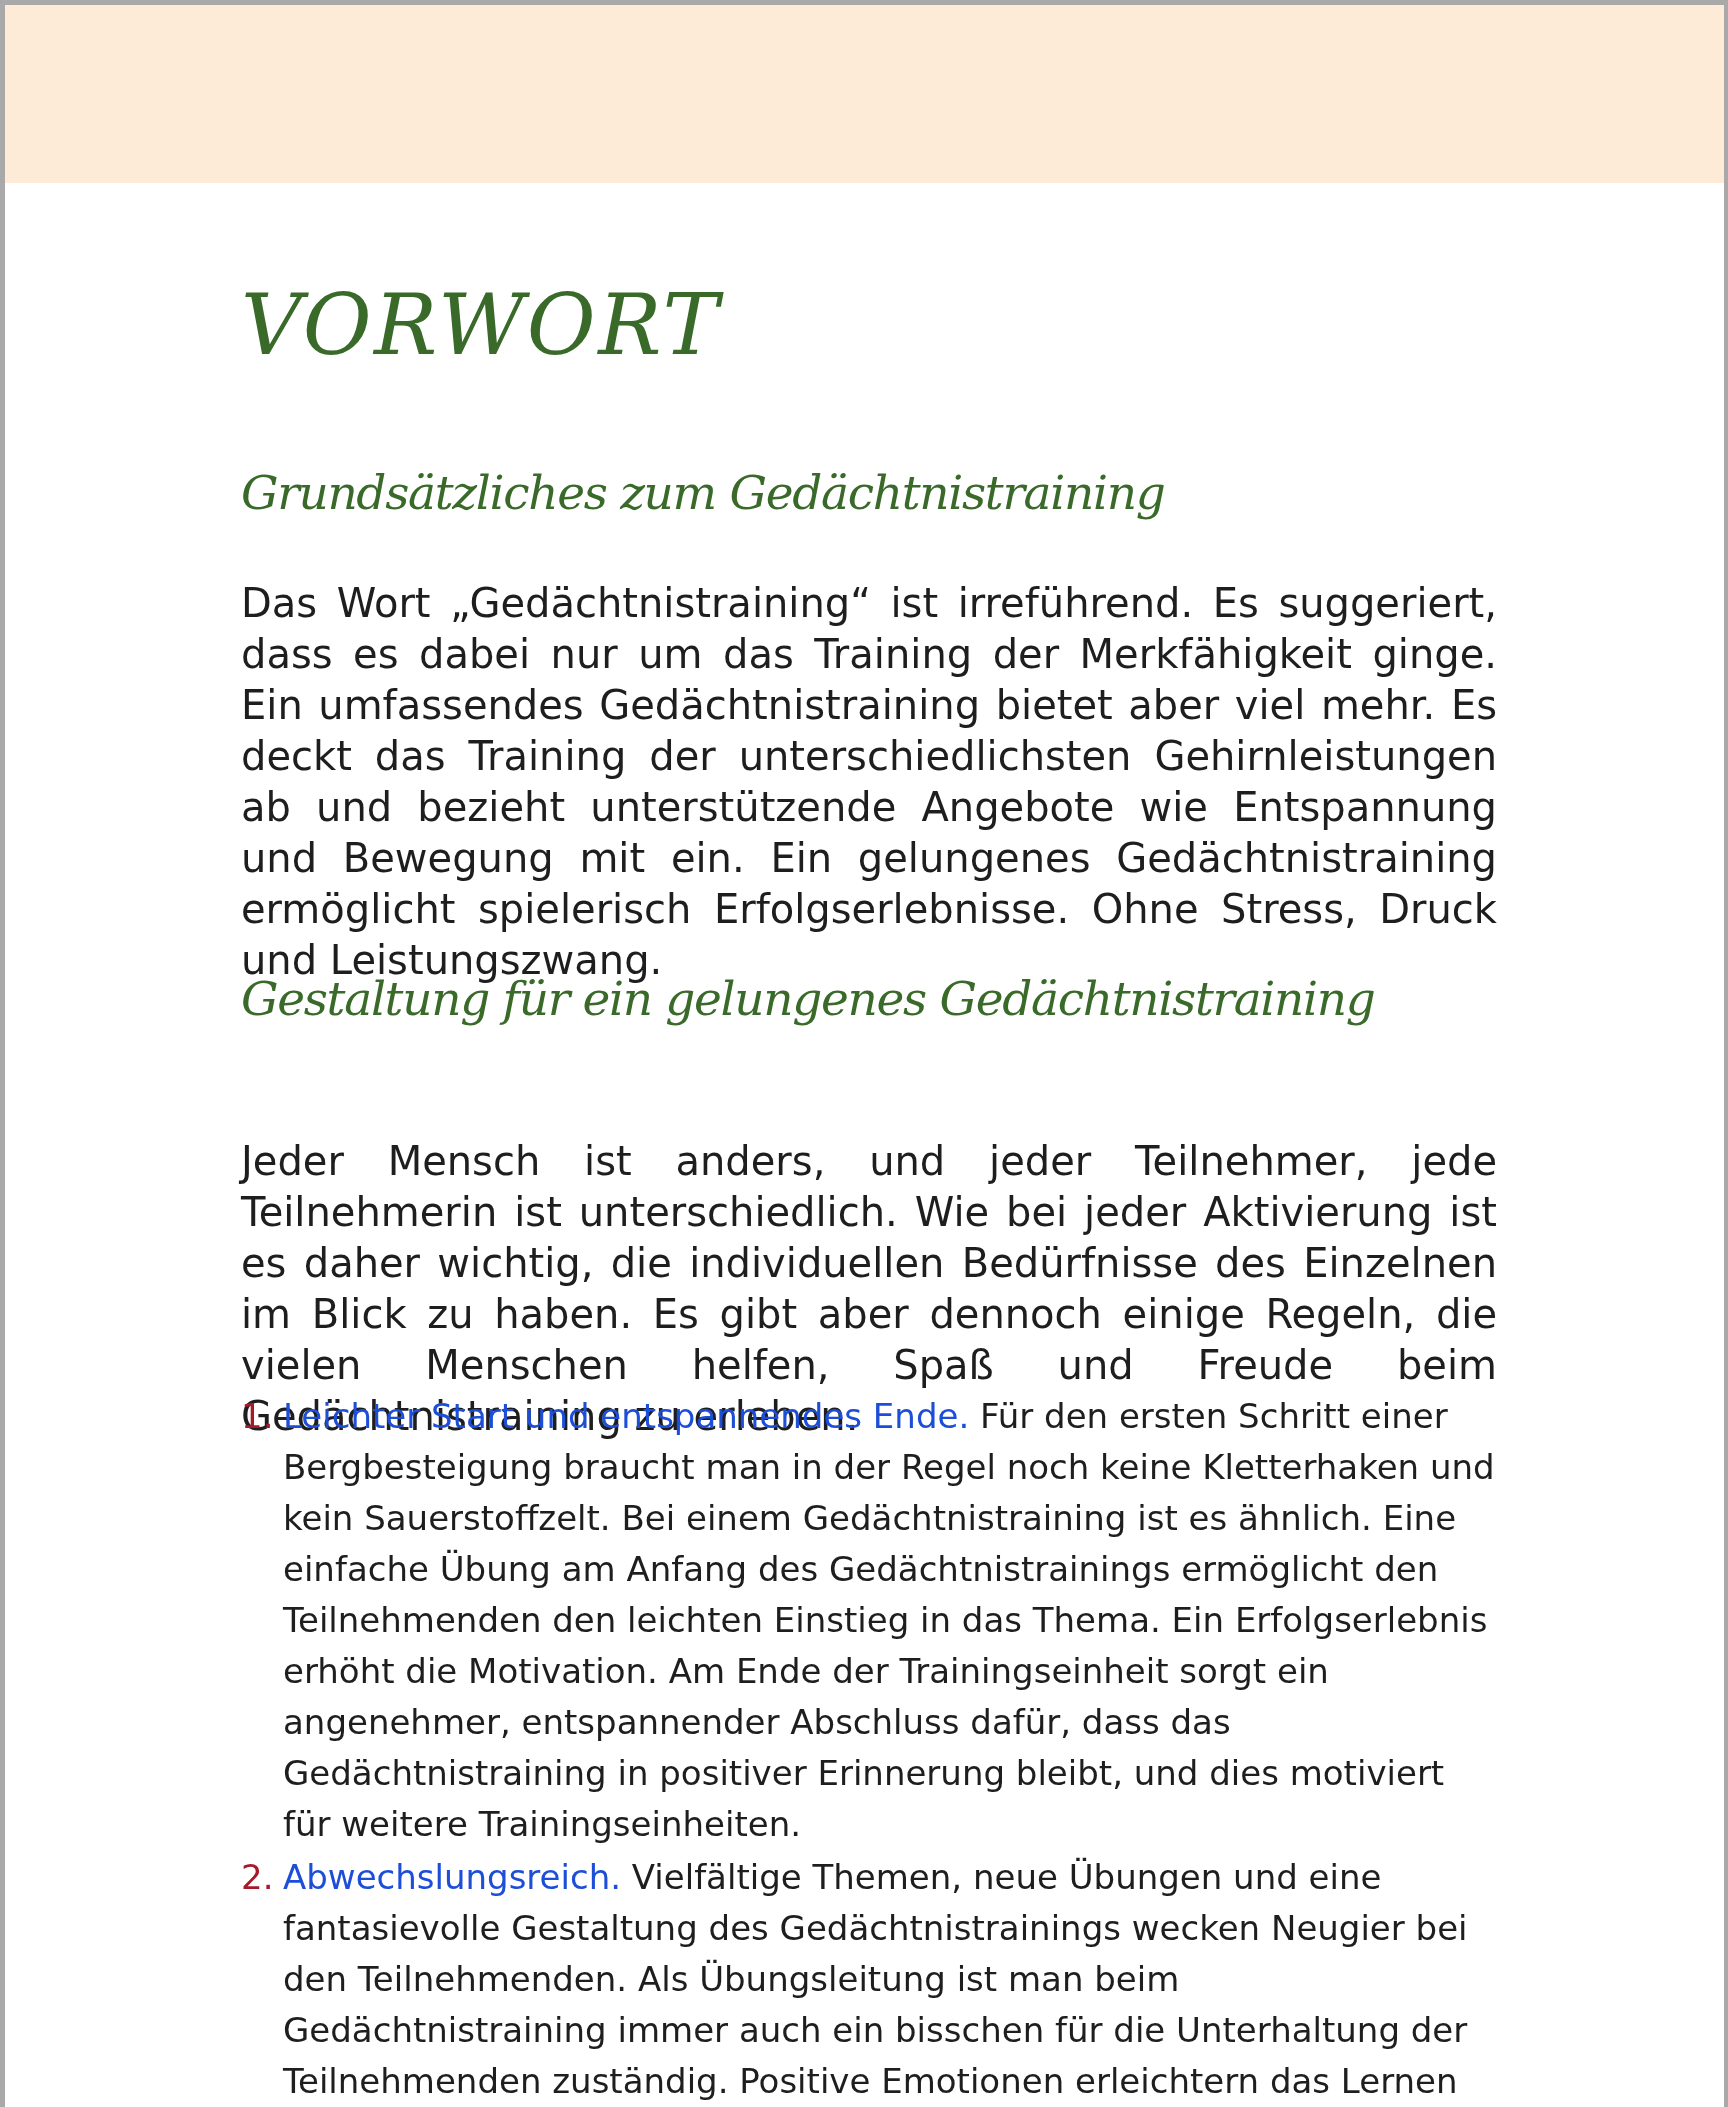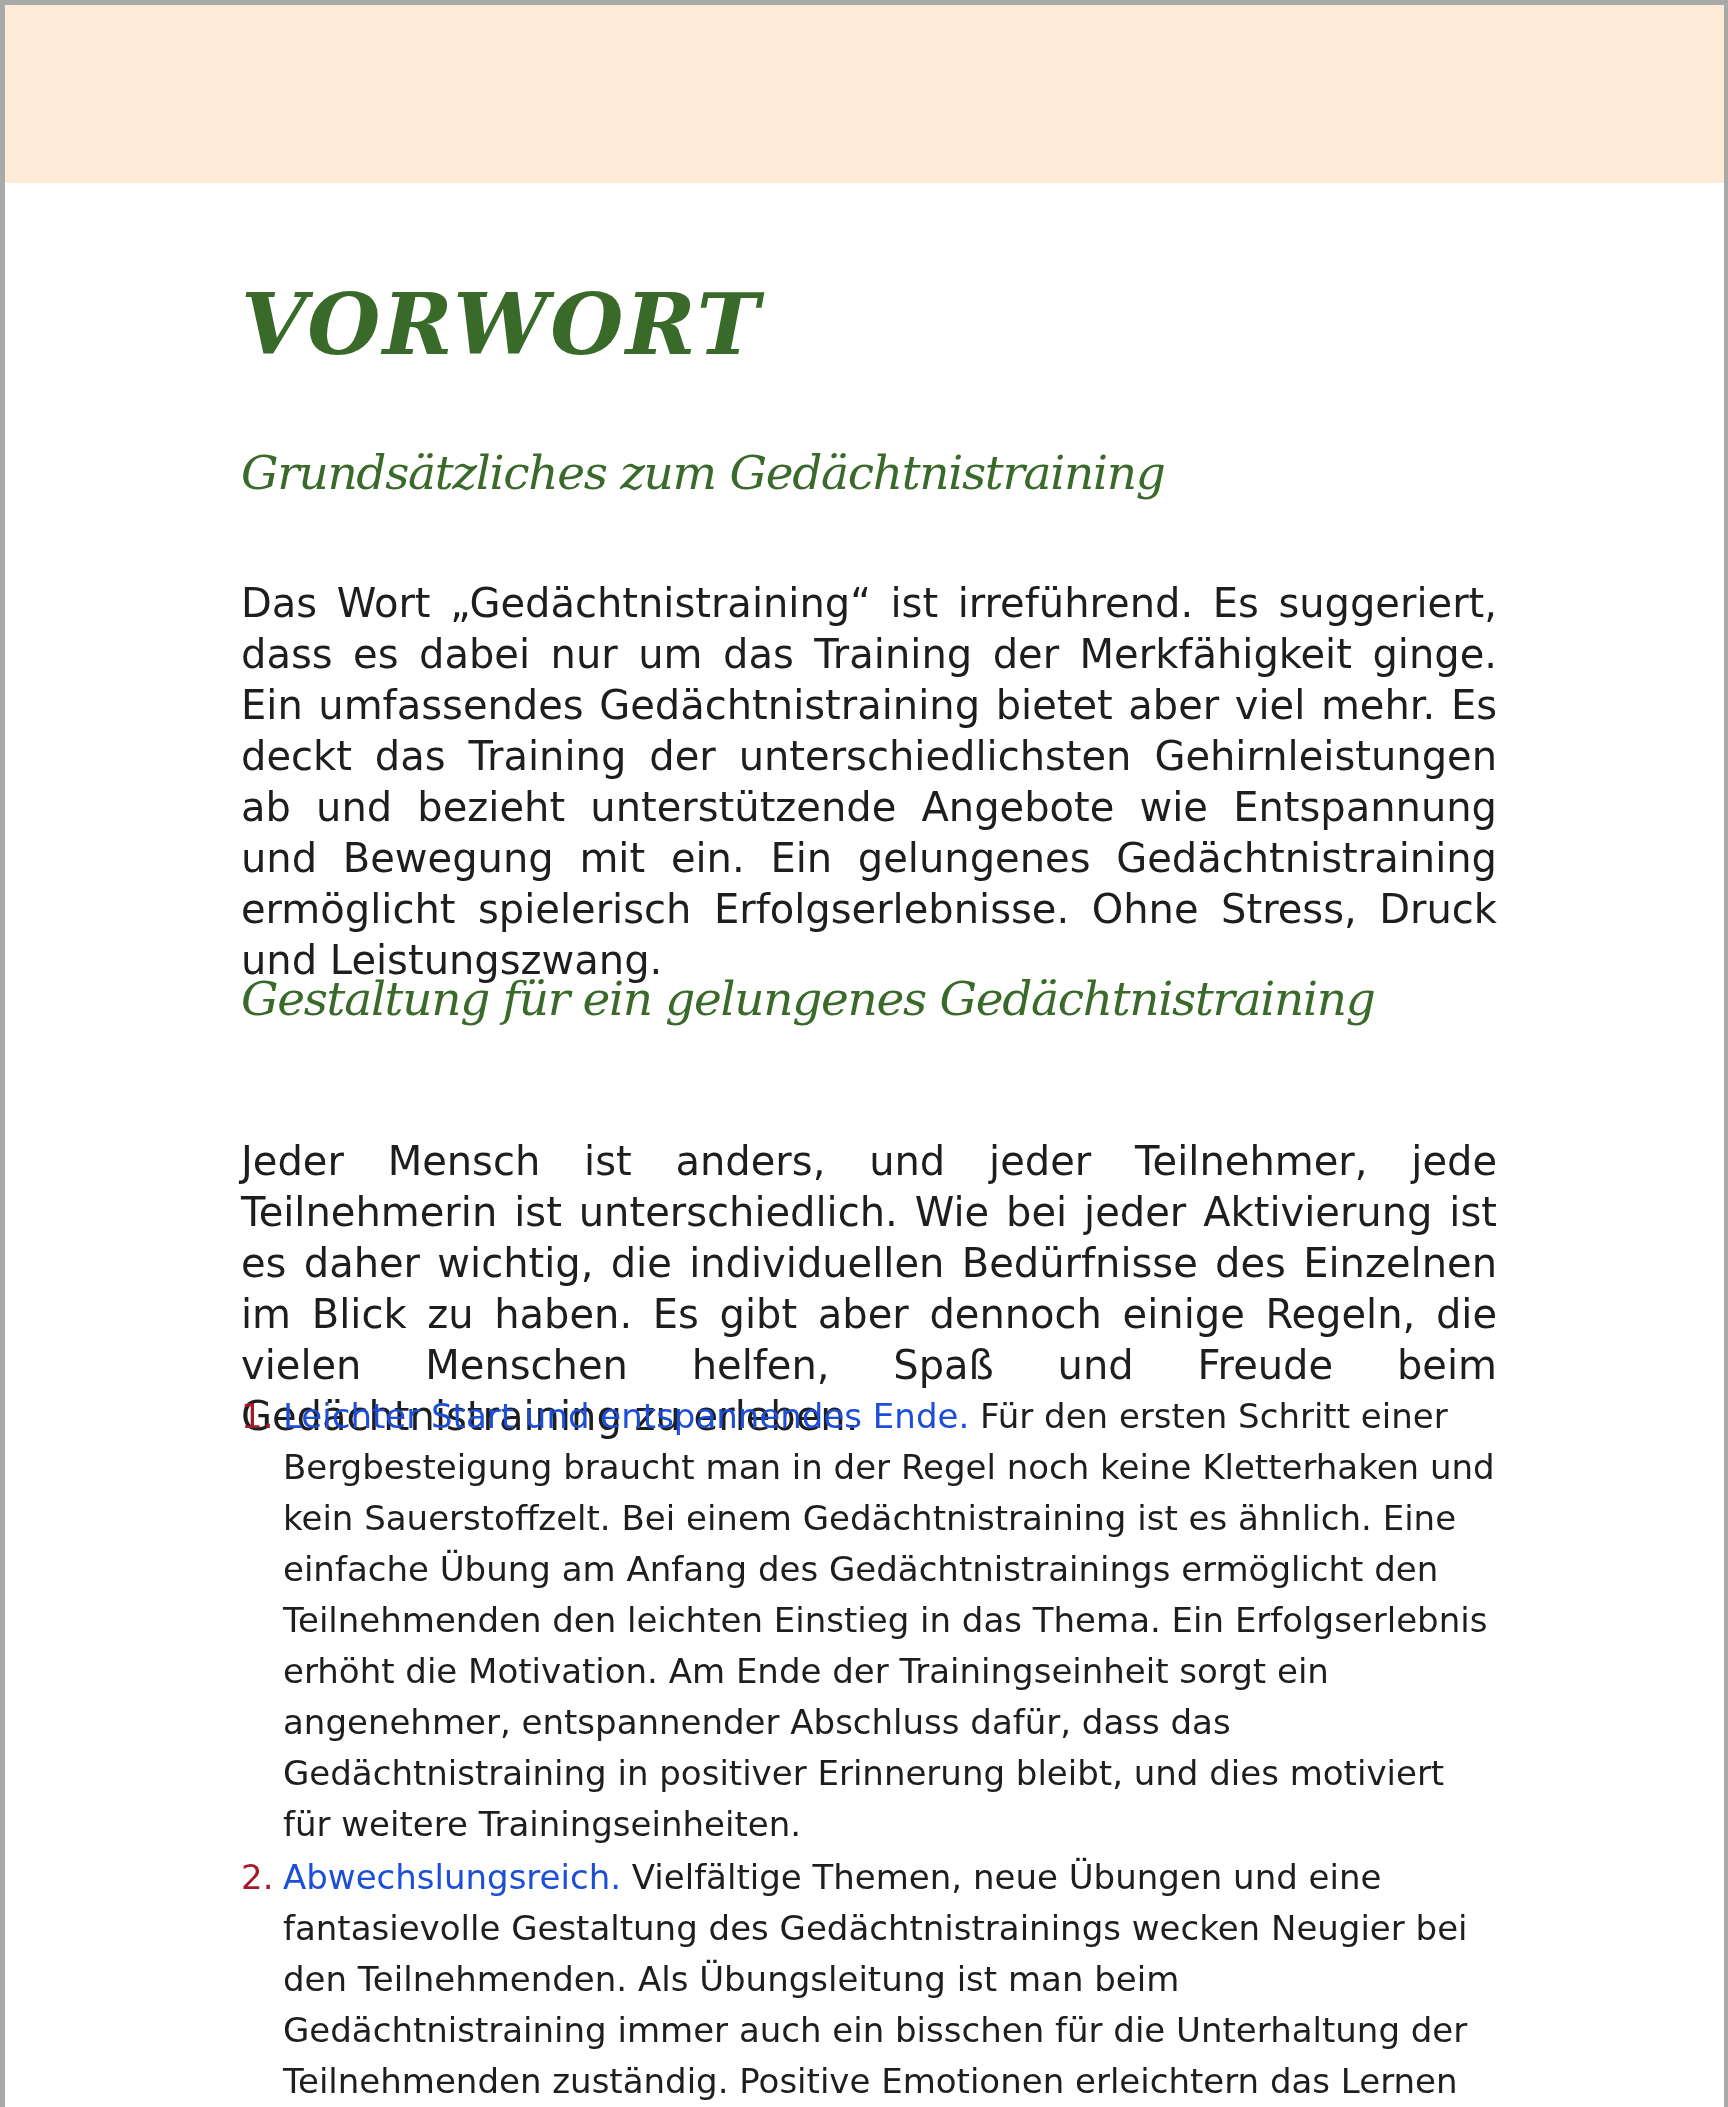--- a/index.html
+++ b/index.html
@@ -32,40 +32,40 @@
       top: 0;
       width: 1256px;
     }
     .title {
       position: absolute;
       top: 278px;
       left: 0;
       margin: 0;
       font-family: "DejaVu Serif", serif;
       font-style: italic;
-      font-weight: bold;
+      font-weight: normal;
       font-size: 84px;
       letter-spacing: 2.5px;
       color: #3a6a2a;
       line-height: 1;
     }
     .section-heading {
       position: absolute;
       left: 0;
       margin: 0;
       font-family: "DejaVu Serif", serif;
       font-style: italic;
       font-weight: normal;
       font-size: 47px;
       letter-spacing: -1.3px;
       color: #3a6a2a;
       line-height: 1;
       white-space: nowrap;
     }
-    .h-grund { top: 444px; }
+    .h-grund { top: 464px; }
     .h-faust { top: 970px; }
     .para {
       position: absolute;
       left: 0;
       width: 1256px;
       margin: 0;
       font-size: 40px;
       line-height: 51px;
       color: #1e1e1e;
       text-align: justify;

